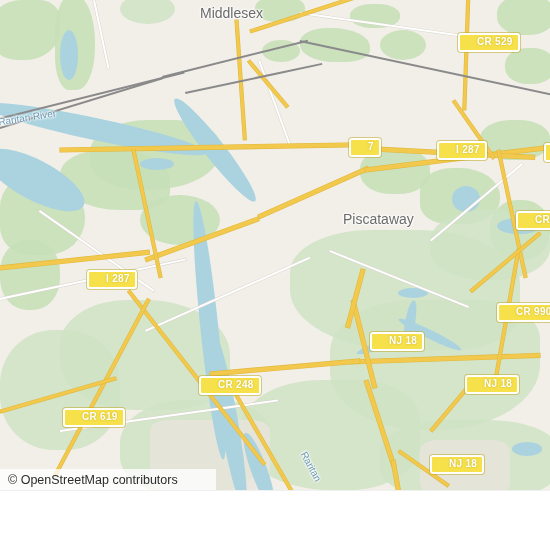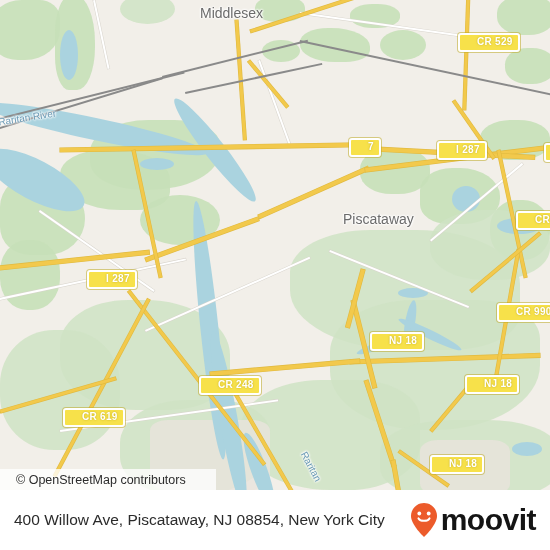--- a/index.html
+++ b/index.html
@@ -56,21 +56,21 @@
     position:absolute;left:50%;top:100%;margin-left:-11px;
     width:0;height:0;border-left:11px solid transparent;border-right:11px solid transparent;
     border-top:11px solid #fdfdfd;
   }
 
   
   .attrib{
     position:absolute;left:0;top:469px;width:216px;height:21px;
     background:rgba(255,255,255,.78);
     display:flex;align-items:center;
-    color:#2c2c2c;font-size:12.5px;padding-left:16px;box-sizing:border-box;
+    color:#2c2c2c;font-size:12.5px;padding-left:8px;box-sizing:border-box;
   }
 
   
   .footer{
     position:absolute;left:0;top:490px;width:550px;height:60px;background:#ffffff;
     display:flex;align-items:center;justify-content:space-between;
     padding:0 14px 0 14px;box-sizing:border-box;
   }
   .footer-addr{
     color:#2b2b2b;font-size:15.5px;line-height:20px;max-width:380px;
@@ -199,26 +199,14 @@
     <div class="shield" style="left:544px;top:143px;">&nbsp;</div>
 
 
     <div class="attrib">
       <span>© OpenStreetMap contributors</span>
     </div>
   </div>
 
   <div class="fadeline"></div>
 
-  <div class="footer">
-    <div class="footer-addr">400 Willow Ave, Piscataway, NJ 08854, New York City</div>
-    <div class="brand">
-      <svg width="30" height="36" viewBox="0 0 30 36">
-        <path d="M15 1 C7.8 1 2 6.8 2 14 C2 23 15 35 15 35 C15 35 28 23 28 14 C28 6.8 22.2 1 15 1 Z" fill="#ec5b2b"></path>
-        <circle cx="10.3" cy="11.5" r="1.9" fill="#ffffff"></circle>
-        <circle cx="19.7" cy="11.5" r="1.9" fill="#ffffff"></circle>
-        <path d="M9.5 16.4 C11.3 19.6 18.7 19.6 20.5 16.4" fill="none" stroke="#ffffff" stroke-width="2" stroke-linecap="round"></path>
-      </svg>
-      <span class="brand-word">moovit</span>
-    </div>
-  </div>
 
 </div>
 
 </body></html>

